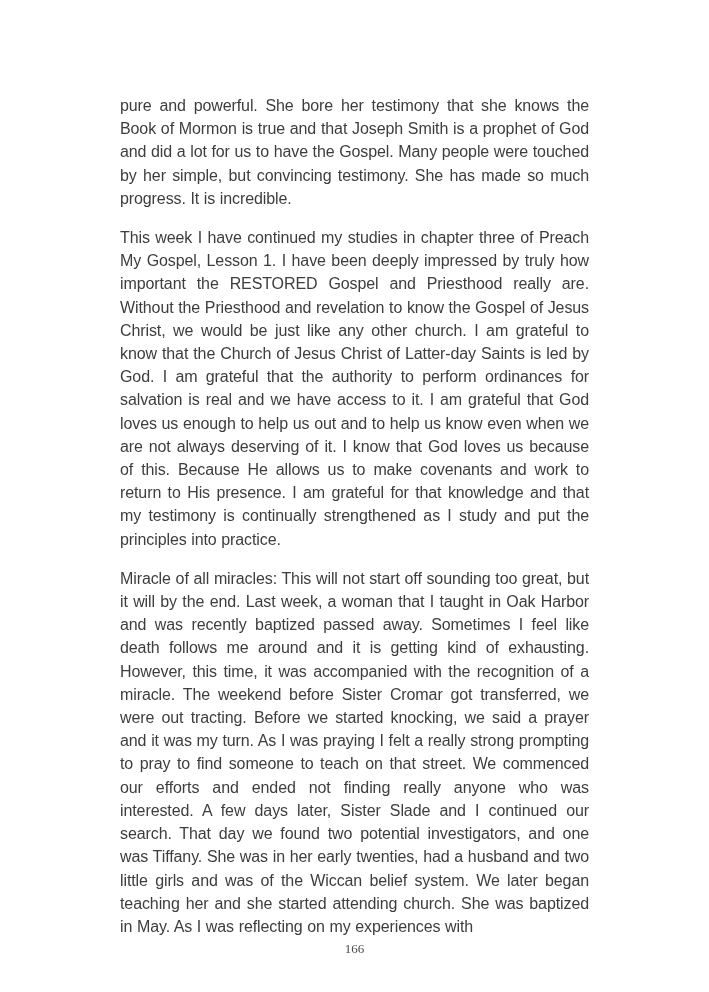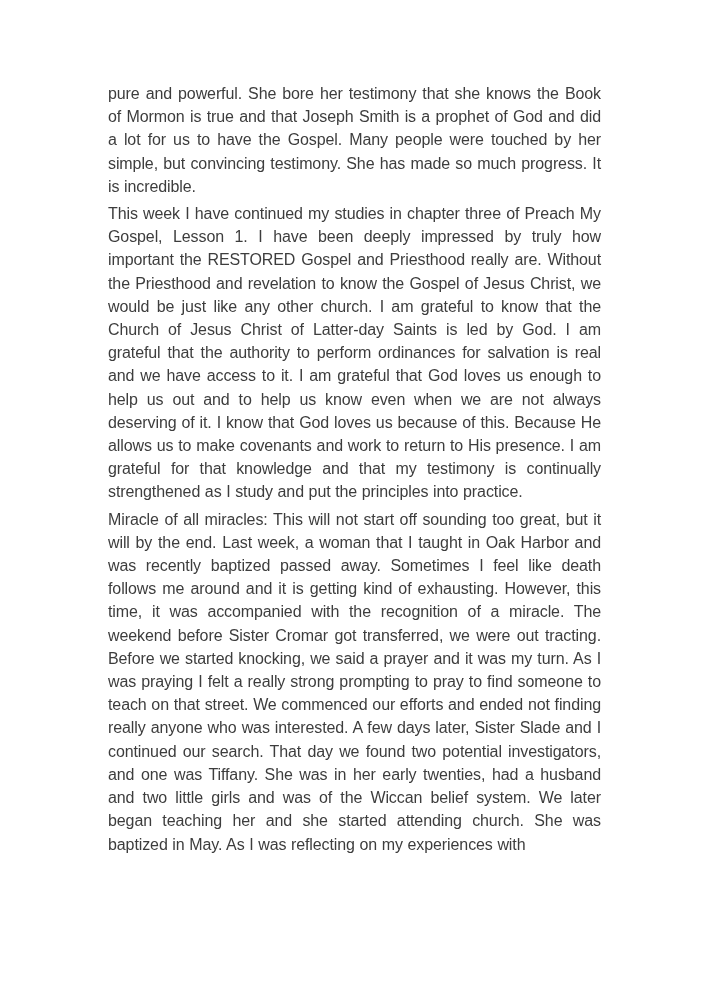--- a/index.html
+++ b/index.html
@@ -21,21 +21,21 @@
     top: 78px;
     width: 501px;
     color: #3d3d3d;
     font-size: 16px;
     line-height: 23.2px;
     text-align: justify;
     letter-spacing: -0.1px;
     word-spacing: 0.3px;
   }
   .text-block p {
-    margin: 4px;
+    margin: 16px;
     padding: 0;
     text-indent: 0;
   }
   .page-number {
     position: absolute;
     left: 0;
     right: 0;
     top: 941px;
     text-align: center;
     font-family: "Liberation Serif", serif;
@@ -45,13 +45,14 @@
 </style>
 </head>
 <body>
 
 <div class="page">
   <div class="text-block">
     <p>pure and powerful. She bore her testimony that she knows the Book of Mormon is true and that Joseph Smith is a prophet of God and did a lot for us to have the Gospel. Many people were touched by her simple, but convincing testimony. She has made so much progress. It is incredible.</p>
     <p>This week I have continued my studies in chapter three of Preach My Gospel, Lesson 1. I have been deeply impressed by truly how important the RESTORED Gospel and Priesthood really are. Without the Priesthood and revelation to know the Gospel of Jesus Christ, we would be just like any other church. I am grateful to know that the Church of Jesus Christ of Latter-day Saints is led by God. I am grateful that the authority to perform ordinances for salvation is real and we have access to it. I am grateful that God loves us enough to help us out and to help us know even when we are not always deserving of it. I know that God loves us because of this. Because He allows us to make covenants and work to return to His presence. I am grateful for that knowledge and that my testimony is continually strengthened as I study and put the principles into practice.</p>
     <p>Miracle of all miracles: This will not start off sounding too great, but it will by the end. Last week, a woman that I taught in Oak Harbor and was recently baptized passed away. Sometimes I feel like death follows me around and it is getting kind of exhausting. However, this time, it was accompanied with the recognition of a miracle. The weekend before Sister Cromar got transferred, we were out tracting. Before we started knocking, we said a prayer and it was my turn. As I was praying I felt a really strong prompting to pray to find someone to teach on that street. We commenced our efforts and ended not finding really anyone who was interested. A few days later, Sister Slade and I continued our search. That day we found two potential investigators, and one was Tiffany. She was in her early twenties, had a husband and two little girls and was of the Wiccan belief system. We later began teaching her and she started attending church. She was baptized in May. As I was reflecting on my experiences with</p>
   </div>
+  <div class="page-number">166</div>
 </div>
 
 </body></html>

